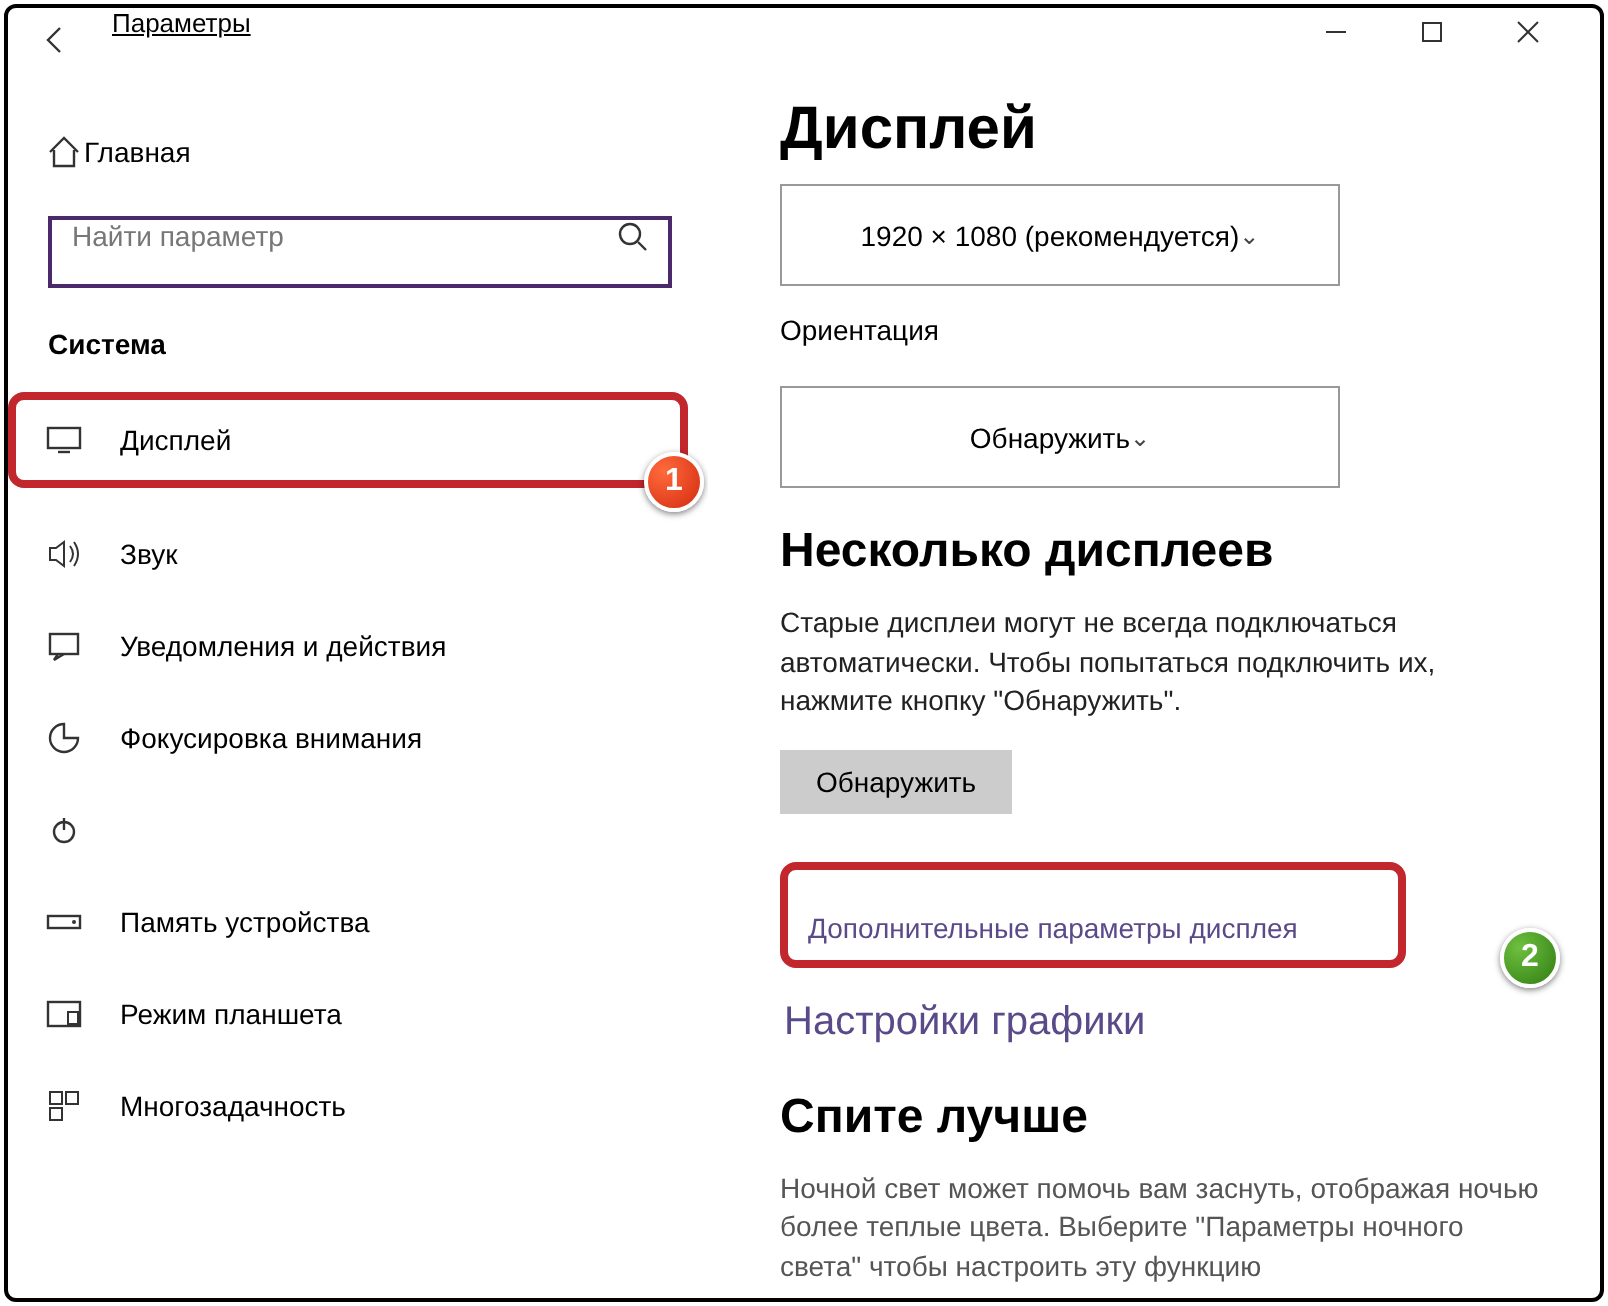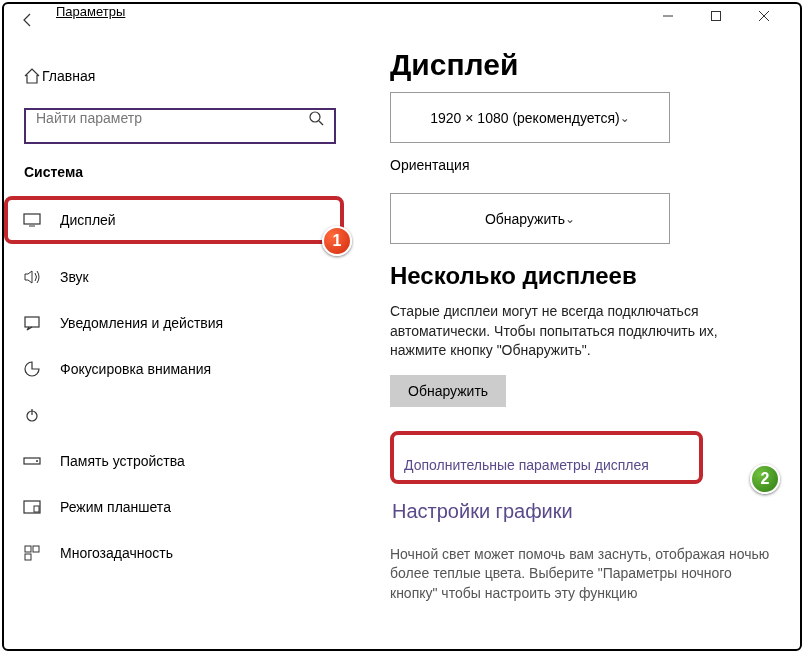--- a/index.html
+++ b/index.html
@@ -192,17 +192,18 @@
 
       <div class="link-box">
         <span class="link-hl">
           <span class="link">Дополнительные параметры дисплея</span>
         </span>
         <div class="badge badge2">2</div>
       </div>
 
       <span class="link2">Настройки графики</span>
 
-      <p class="desc-muted">Ночной свет может помочь вам заснуть, отображая ночью более теплые цвета. Выберите "Параметры ночного кнопку" чтобы настроить эту функцию</p>
+      <h2>Спите лучше</h2>
+      <p class="desc-muted">Ночной свет может помочь вам заснуть, отображая ночью более теплые цвета. Выберите "Параметры ночного света" чтобы настроить эту функцию</p>
     </div>
   </div>
 </div>
 </div>
 
 </body></html>

